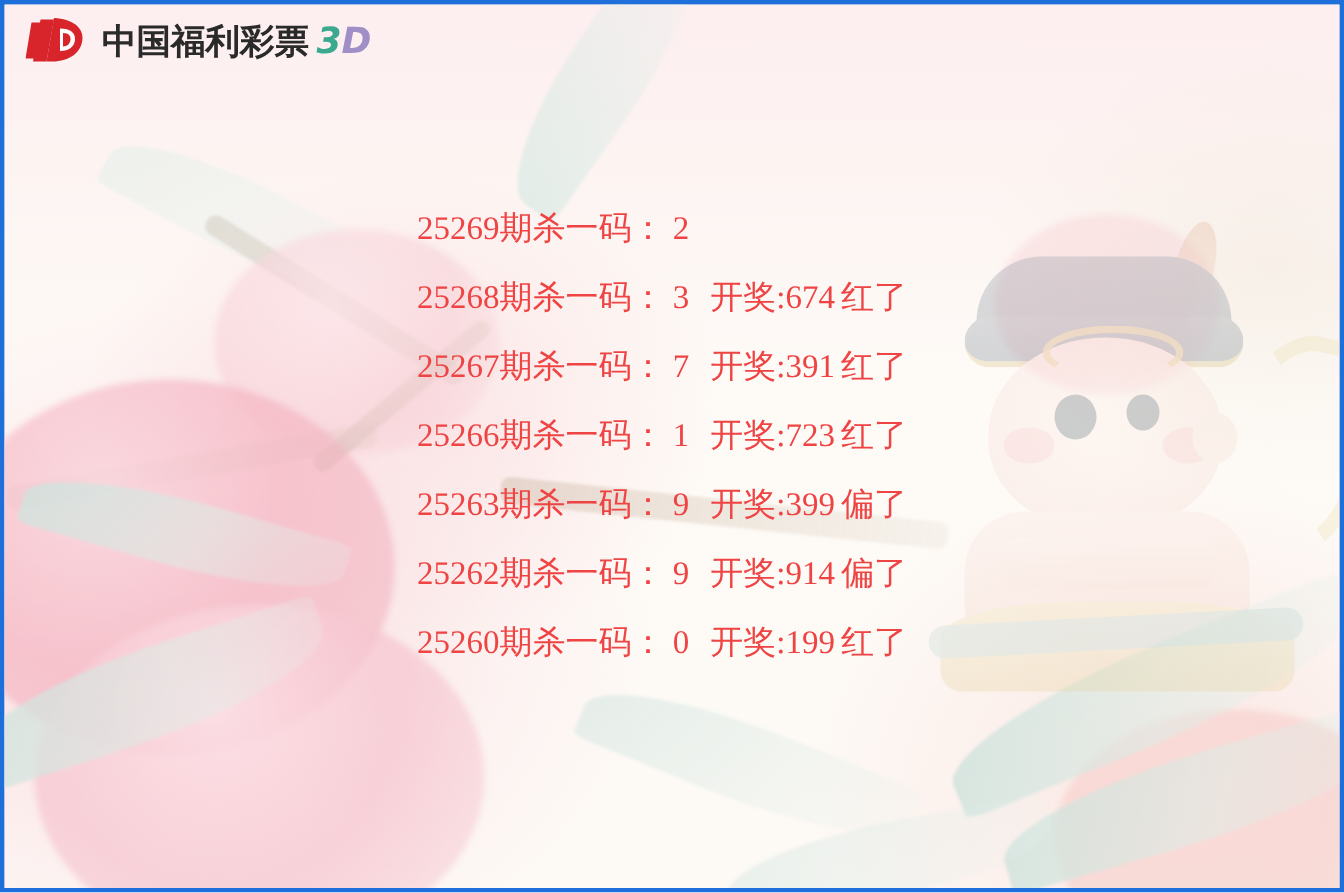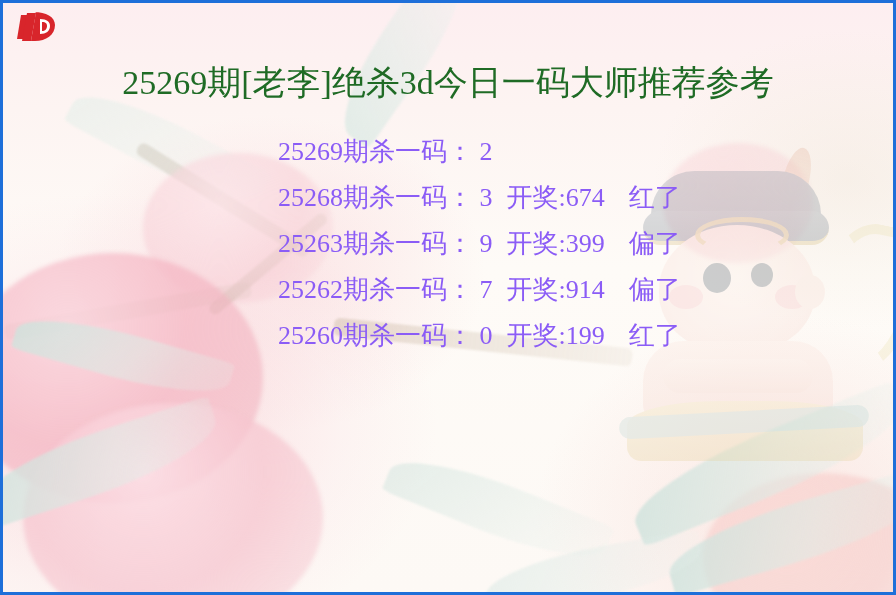--- a/index.html
+++ b/index.html
@@ -199,28 +199,28 @@
   
   .rows {
     position: absolute;
     left: 275px;
     top: 126px;
     right: 20px;
   }
   .row {
     height: 46px;
     line-height: 46px;
-    font-size: 26px;
-    color: #8b5cf6;
+    font-size: 22px;
+    color: #ef4444;
     white-space: nowrap;
     font-family: "Liberation Serif", "DejaVu Serif", serif;
   }
   .row .seg { margin-right: 4px; }
   .row .draw { margin-left: 10px; }
-  .row .verdict { margin-left: 24px; }
+  .row .verdict { margin-left: 4px; }
 </style>
 </head>
 <body>
 
 <div id="page">
 
   <div class="bg-layer">
     <div class="bg-base"></div>
     <div class="branch b1"></div>
     <div class="branch b2"></div>
@@ -269,27 +269,29 @@
             <path d="M17 3 C29 3 38 8 38 16 C38 26 29 32 18 32 L14 32 L19 3 Z"></path>
           </g>
           <g fill="#ffffff">
             <path d="M23 10 C30 10 33 13 33 17 C33 22 29 25 23 25 Z"></path>
           </g>
           <g fill="#d8252b">
             <path d="M25 13 C29 13 30 15 30 17 C30 20 28 22 25 22 Z"></path>
           </g>
         </svg>
       </span>
+      <span class="brand-text"><span>中国福利彩票</span><span class="brand-3">3</span><span class="brand-d">D</span></span>
     </div>
 
   </div>
 
-  <div class="page-title">25269期[老李]绝杀3d今日一码大师推荐参考</div>
 
   <div class="rows">
       <div class="row"><span class="seg">25269期杀一码： 2</span></div>
       <div class="row"><span class="seg">25268期杀一码： 3</span><span class="draw">开奖:674</span><span class="verdict">红了</span></div>
+      <div class="row"><span class="seg">25267期杀一码： 7</span><span class="draw">开奖:391</span><span class="verdict">红了</span></div>
+      <div class="row"><span class="seg">25266期杀一码： 1</span><span class="draw">开奖:723</span><span class="verdict">红了</span></div>
       <div class="row"><span class="seg">25263期杀一码： 9</span><span class="draw">开奖:399</span><span class="verdict">偏了</span></div>
-      <div class="row"><span class="seg">25262期杀一码： 7</span><span class="draw">开奖:914</span><span class="verdict">偏了</span></div>
+      <div class="row"><span class="seg">25262期杀一码： 9</span><span class="draw">开奖:914</span><span class="verdict">偏了</span></div>
       <div class="row"><span class="seg">25260期杀一码： 0</span><span class="draw">开奖:199</span><span class="verdict">红了</span></div>
     </div>
 
 </div>
 
 </body></html>

